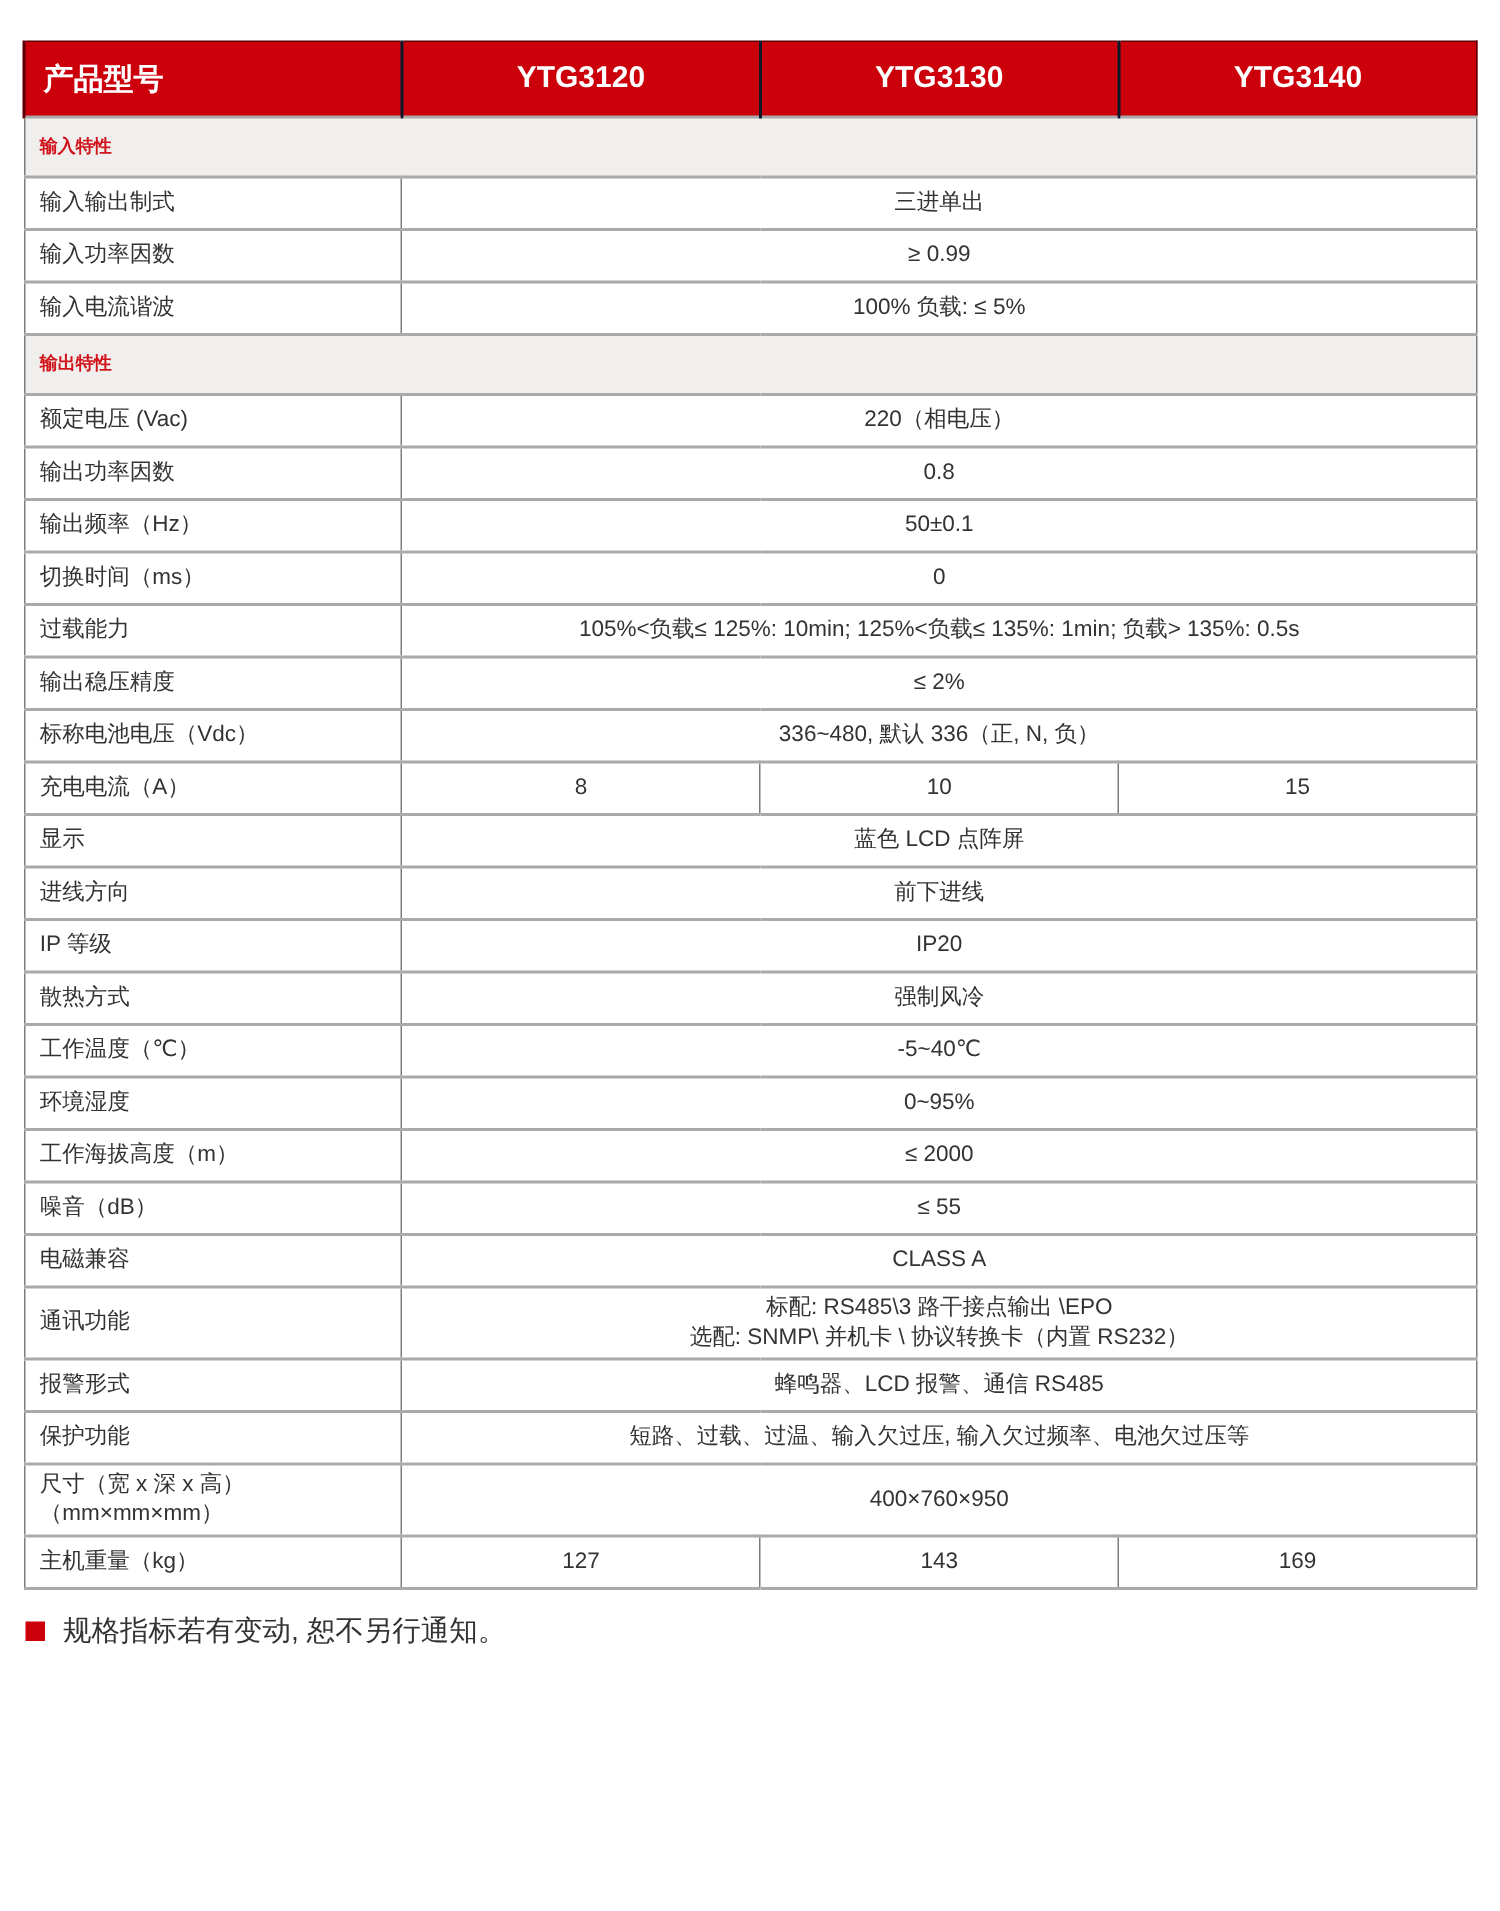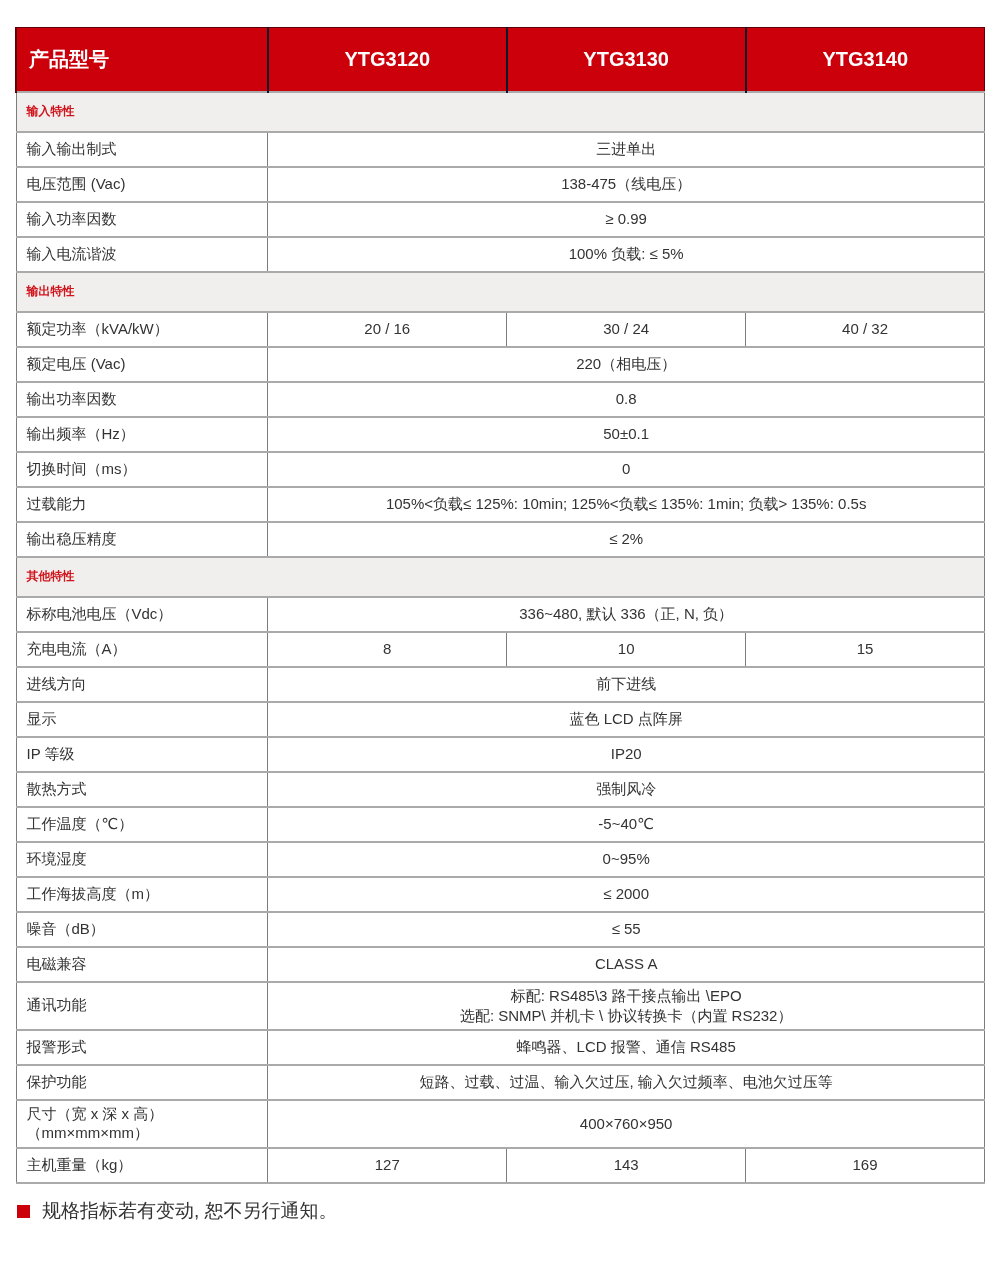--- a/index.html
+++ b/index.html
@@ -21,21 +21,21 @@
   }
   col.c-label { width: 26%; }
   col.c-val   { width: 24.66%; }
 
   
   thead th {
     background: #cb000a;
     color: #ffffff;
     font-weight: bold;
     font-size: 20px;
-    height: 64px;
+    height: 50px;
     text-align: center;
     vertical-align: middle;
     border: 1px solid #5e0005;
     border-left: 2px solid #5e0005;
   }
   thead th + th { border-left: 2px solid #0f172a; }
   thead th.label-col {
     text-align: left;
     padding-left: 12px;
   }
@@ -114,49 +114,35 @@
           <td colspan="4">输入特性</td>
         </tr>
         <tr>
           <td class="label-cell">
             <div>输入输出制式</div>
           </td>
           <td class="value-cell" colspan="3">三进单出</td>
         </tr>
         <tr>
           <td class="label-cell">
-            <div>电压范围 (Vac)</div>
-          </td>
-          <td class="value-cell" colspan="3">138-475（线电压）</td>
-        </tr>
-        <tr>
-          <td class="label-cell">
             <div>输入功率因数</div>
           </td>
           <td class="value-cell" colspan="3">≥ 0.99</td>
         </tr>
         <tr>
           <td class="label-cell">
             <div>输入电流谐波</div>
           </td>
           <td class="value-cell" colspan="3">100% 负载: ≤ 5%</td>
         </tr>
         <tr class="section-row">
           <td colspan="4">输出特性</td>
         </tr>
         <tr>
           <td class="label-cell">
-            <div>额定功率（kVA/kW）</div>
-          </td>
-          <td class="value-cell">20 / 16</td>
-          <td class="value-cell">30 / 24</td>
-          <td class="value-cell">40 / 32</td>
-        </tr>
-        <tr>
-          <td class="label-cell">
             <div>额定电压 (Vac)</div>
           </td>
           <td class="value-cell" colspan="3">220（相电压）</td>
         </tr>
         <tr>
           <td class="label-cell">
             <div>输出功率因数</div>
           </td>
           <td class="value-cell" colspan="3">0.8</td>
         </tr>
@@ -176,49 +162,46 @@
           <td class="label-cell">
             <div>过载能力</div>
           </td>
           <td class="value-cell" colspan="3">105%&lt;负载≤ 125%: 10min; 125%&lt;负载≤ 135%: 1min; 负载&gt; 135%: 0.5s</td>
         </tr>
         <tr>
           <td class="label-cell">
             <div>输出稳压精度</div>
           </td>
           <td class="value-cell" colspan="3">≤ 2%</td>
-        </tr>
-        <tr class="section-row">
-          <td colspan="4">其他特性</td>
         </tr>
         <tr>
           <td class="label-cell">
             <div>标称电池电压（Vdc）</div>
           </td>
           <td class="value-cell" colspan="3">336~480, 默认 336（正, N, 负）</td>
         </tr>
         <tr>
           <td class="label-cell">
             <div>充电电流（A）</div>
           </td>
           <td class="value-cell">8</td>
           <td class="value-cell">10</td>
           <td class="value-cell">15</td>
         </tr>
         <tr>
           <td class="label-cell">
+            <div>显示</div>
+          </td>
+          <td class="value-cell" colspan="3">蓝色 LCD 点阵屏</td>
+        </tr>
+        <tr>
+          <td class="label-cell">
             <div>进线方向</div>
           </td>
           <td class="value-cell" colspan="3">前下进线</td>
-        </tr>
-        <tr>
-          <td class="label-cell">
-            <div>显示</div>
-          </td>
-          <td class="value-cell" colspan="3">蓝色 LCD 点阵屏</td>
         </tr>
         <tr>
           <td class="label-cell">
             <div>IP 等级</div>
           </td>
           <td class="value-cell" colspan="3">IP20</td>
         </tr>
         <tr>
           <td class="label-cell">
             <div>散热方式</div>

